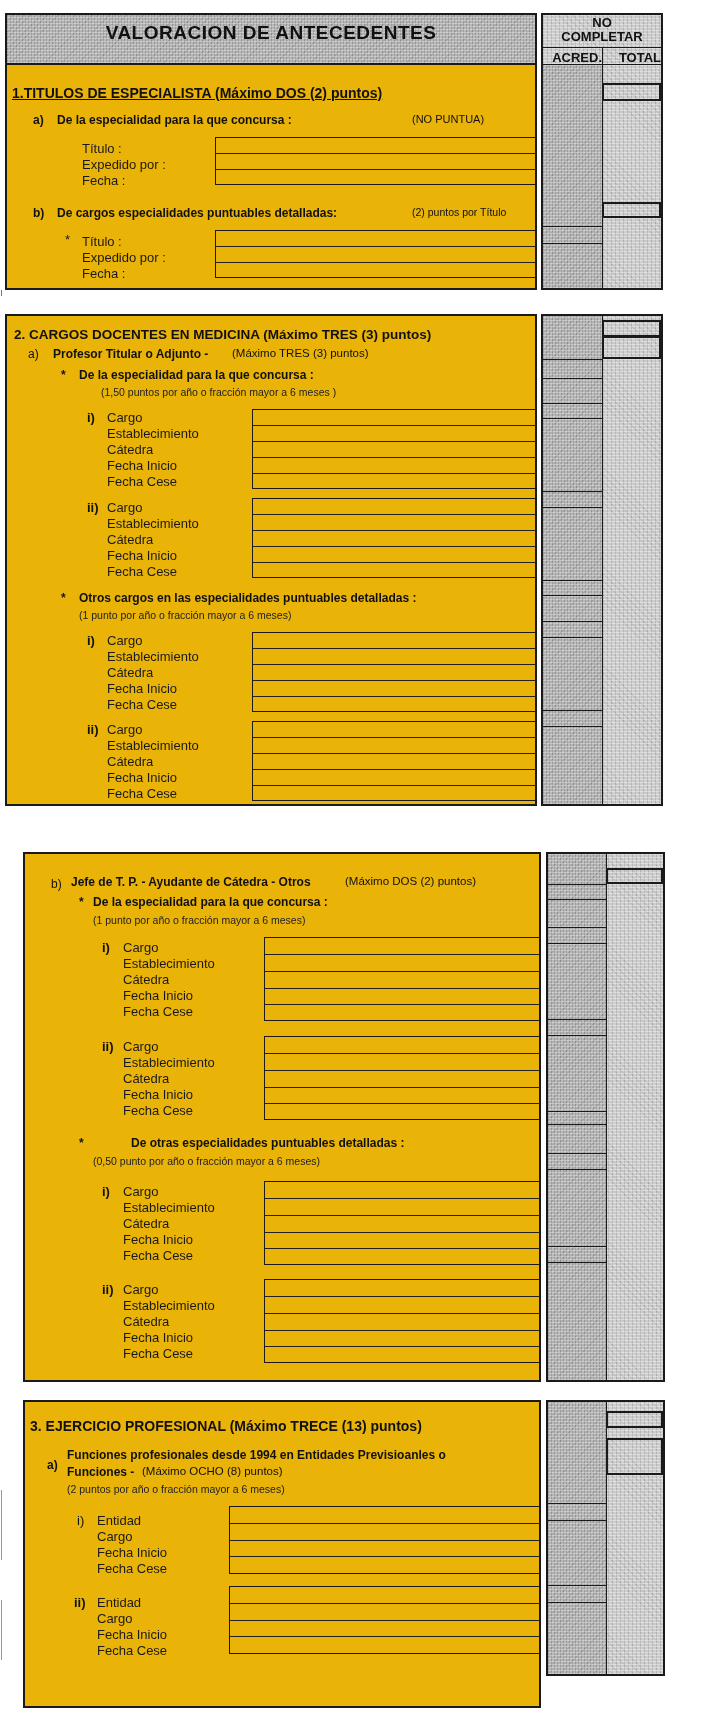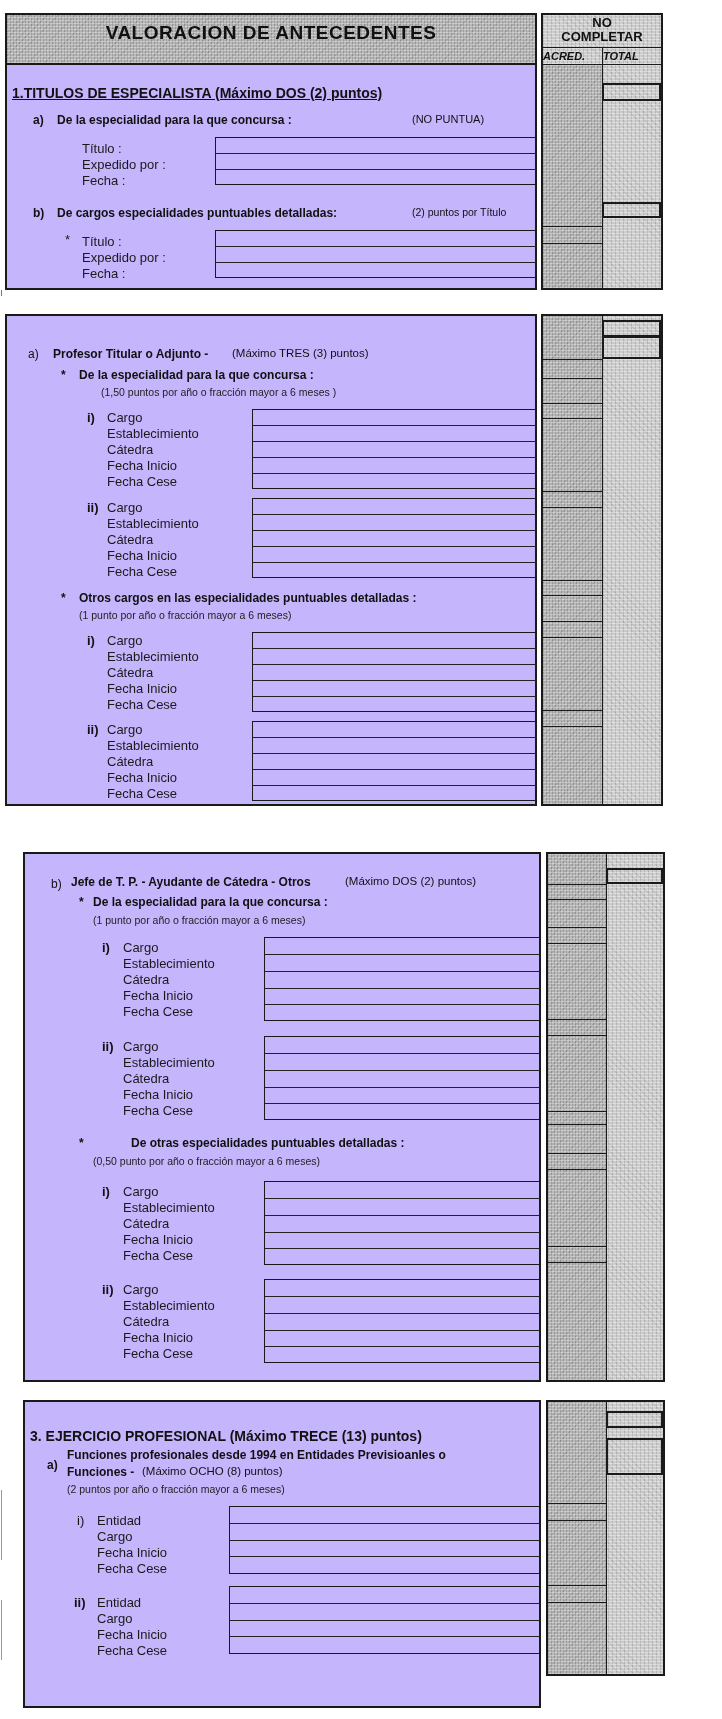--- a/index.html
+++ b/index.html
@@ -1,19 +1,19 @@
 <!DOCTYPE html>
 <html><head>
 <meta charset="utf-8">
 <style>
   html, body { margin: 0; padding: 0; background: #ffffff; }
   body { width: 722px; height: 1719px; position: relative; overflow: hidden;
          font-family: "Liberation Sans", "DejaVu Sans", sans-serif; color: #111; }
   .abs { position: absolute; }
-  .box { position: absolute; border: 2px solid #1a1a1a; background: #c4b5fd; box-sizing: border-box; }
+  .box { position: absolute; border: 2px solid #1a1a1a; background: #eab308; box-sizing: border-box; }
   .hatch {
     background-color: #cfcfcf;
     background-image:
       repeating-linear-gradient(0deg, rgba(255,255,255,0.35) 0 1px, transparent 1px 3px),
       repeating-linear-gradient(90deg, rgba(0,0,0,0.12) 0 1px, transparent 1px 4px),
       repeating-linear-gradient(45deg, rgba(0,0,0,0.08) 0 1px, transparent 1px 5px);
   }
   .hatch-dark {
     background-color: #b9b9b9;
     background-image:
@@ -29,21 +29,21 @@
   .lbl { font-size: 13px; line-height: 16px; color: #1a1a1a; }
   .roman { font-weight: bold; font-size: 13px; }
   .fieldgrp { position: absolute; border: 1.5px solid #1a1a1a; border-right: 2px solid #1a1a1a; box-sizing: border-box; }
   .fieldgrp .row { border-bottom: 1.2px solid #222; box-sizing: border-box; }
   .fieldgrp .row:last-child { border-bottom: none; }
   .side { position: absolute; border: 2px solid #1a1a1a; box-sizing: border-box; }
   .side .colL { position: absolute; top: 0; bottom: 0; left: 0; width: 50%; border-right: 1.5px solid #1a1a1a; box-sizing: border-box; }
   .side .hline { position: absolute; left: 0; height: 0; border-top: 1.5px solid #1a1a1a; }
   .side .tcell { position: absolute; border: 2px solid #1a1a1a; box-sizing: border-box; }
   .nc-text { font-weight: bold; font-size: 13px; text-align: center; line-height: 14px; }
-  .colhead { font-size: 11px; font-weight: bold; text-align: left; font-style: italic; }
+  .colhead { font-size: 13px; font-weight: bold; text-align: right; }
   .margin-mark { position: absolute; width: 1px; background: #777; }
 </style>
 </head>
 <body>
 
 <div class="box hatch-dark" style="left:5px; top:13px; width:532px; height:52px;">
   <div class="hdr-title" style="margin-top:10px;">VALORACION DE ANTECEDENTES</div>
 </div>
 
 <div class="side hatch" style="left:541px; top:13px; width:122px; height:53px;">
@@ -88,20 +88,21 @@
 
 <div class="side hatch" style="left:541px; top:65px; width:122px; height:225px; border-top:none;">
   <div class="colL hatch-dark" style="width:60px;"></div>
   <div class="hline" style="left:0; width:60px; top:161px;"></div>
   <div class="hline" style="left:0; width:60px; top:178px;"></div>
   <div class="tcell" style="left:59px; top:18px; width:59px; height:18px;"></div>
   <div class="tcell" style="left:59px; top:137px; width:59px; height:16px;"></div>
 </div>
 
 <div class="box" style="left:5px; top:314px; width:532px; height:492px;">
+  <div class="sec-title abs" style="left:7px; top:11px; font-size:13.5px;">2. CARGOS DOCENTES EN MEDICINA (Máximo TRES (3) puntos)</div>
   <span class="sub abs" style="left:21px; top:31px;">a)</span>
   <span class="sub subb abs" style="left:46px; top:31px;">Profesor Titular o Adjunto -</span>
   <span class="sub abs" style="left:225px; top:31px; font-size:11.5px;">(Máximo TRES (3) puntos)</span>
 
   <span class="sub subb abs" style="left:54px; top:52px;">*</span>
   <span class="sub subb abs" style="left:72px; top:52px;">De la especialidad para la que concursa :</span>
   <span class="note abs" style="left:88px; top:70px;margin-left:6px;">(1,50 puntos por año o fracción mayor a 6 meses )</span>
 
   <span class="roman abs" style="left:80px; top:94px;">i)</span>
   <div class="abs" style="left:100px; top:94px;">
@@ -279,21 +280,21 @@
   <div class="hline" style="left:0; width:59px; top:257px;"></div>
   <div class="hline" style="left:0; width:59px; top:270px;"></div>
   <div class="hline" style="left:0; width:59px; top:299px;"></div>
   <div class="hline" style="left:0; width:59px; top:315px;"></div>
   <div class="hline" style="left:0; width:59px; top:392px;"></div>
   <div class="hline" style="left:0; width:59px; top:408px;"></div>
   <div class="tcell" style="left:58px; top:14px; width:57px; height:16px;"></div>
 </div>
 
 <div class="box" style="left:23px; top:1400px; width:518px; height:308px;">
-  <div class="sec-title abs" style="left:5px; top:26px;">3. EJERCICIO PROFESIONAL (Máximo TRECE (13) puntos)</div>
+  <div class="sec-title abs" style="left:5px; top:16px;">3. EJERCICIO PROFESIONAL (Máximo TRECE (13) puntos)</div>
   <span class="sub subb abs" style="left:22px; top:56px;">a)</span>
   <div class="sub subb abs" style="left:42px; top:46px;">Funciones profesionales desde 1994 en Entidades Previsioanles o</div>
   <span class="sub subb abs" style="left:42px; top:63px;">Funciones  -</span>
   <span class="sub abs" style="left:117px; top:63px; font-size:11.5px;">(Máximo OCHO (8) puntos)</span>
   <span class="note abs" style="left:42px; top:81px;text-align:right;">(2 puntos por año o fracción mayor a 6 meses)</span>
 
   <span class="roman abs" style="left:52px; top:111px; font-weight:normal;">i)</span>
   <div class="abs" style="left:72px; top:111px;">
     <div class="lbl">Entidad</div>
     <div class="lbl">Cargo</div>

